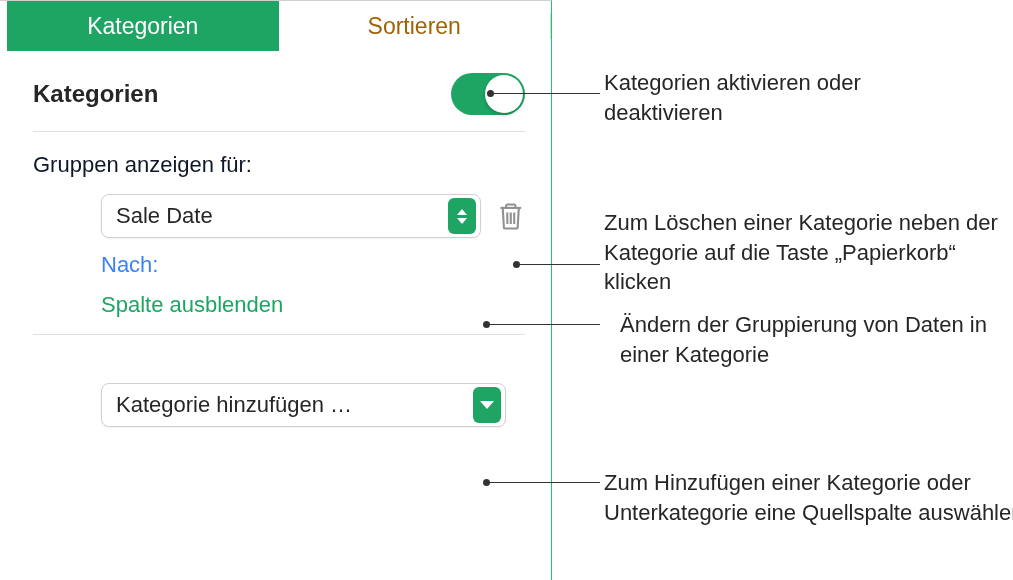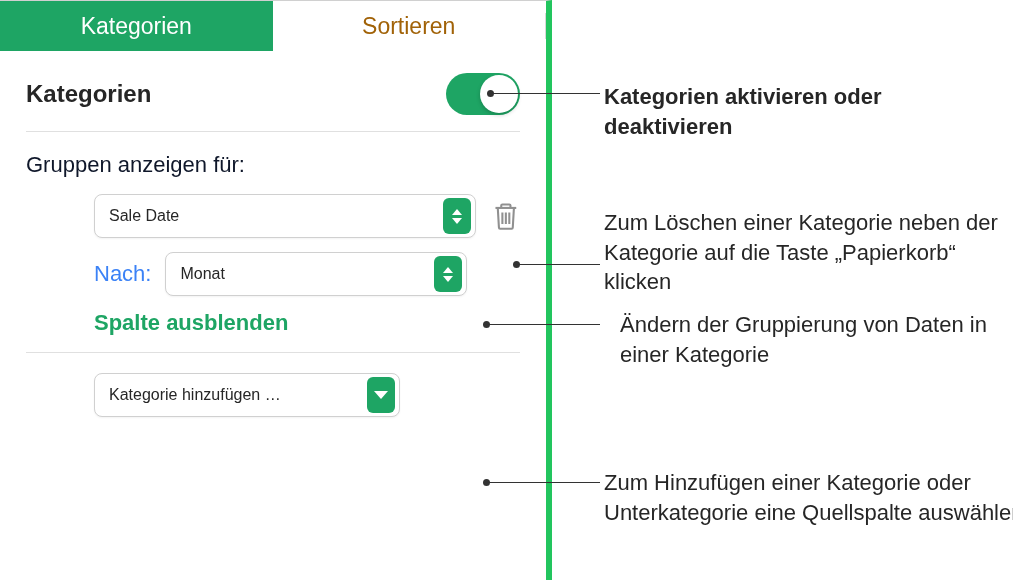--- a/index.html
+++ b/index.html
@@ -20,22 +20,23 @@
       display: flex;
       width: 100%;
       height: 100%;
     }
     
     .panel {
       width: 552px;
       height: 100%;
       background: #ffffff;
       border-top: 1px solid #d0d0d0;
-      border-right: 6px solid #22c55e;
-      position: relative;
+      border-right: 1px solid #22c55e;
+      position: relative;
+      padding-left: 7px;
     }
     
     .tabs {
       display: flex;
       height: 50px;
       background: #ffffff;
     }
     
     .tab {
       flex: 1;
@@ -141,26 +142,27 @@
     .dropdown-main {
       width: 386px;
       margin-left: 68px;
     }
     
     .dropdown-nach {
       width: 302px;
     }
     
     .dropdown-add {
-      width: 306px;
+      width: 405px;
       margin-left: 68px;
+      margin-top: 28px;
     }
     
     .dropdown-text {
-      font-size: 16px;
+      font-size: 22px;
       color: #262626;
     }
     
     .dropdown-button {
       width: 28px;
       height: 36px;
       background: #1ea564;
       border-radius: 6px;
       display: flex;
       flex-direction: column;
@@ -203,21 +205,20 @@
       height: 30px;
       cursor: pointer;
     }
     
     .link-text {
       font-size: 22px;
       color: #1ea564;
       margin-left: 68px;
       cursor: pointer;
       margin-top: 6px;
-      font-weight: bold;
     }
     
     .add-section {
       padding: 20px 26px;
     }
     
     .annotations {
       flex: 1;
       position: relative;
       padding-left: 30px;
@@ -284,48 +285,41 @@
             <path d="M3 6h18"></path>
             <path d="M8 6V4a1 1 0 011-1h6a1 1 0 011 1v2"></path>
             <path d="M5 6l1 17a1 1 0 001 1h10a1 1 0 001-1l1-17"></path>
             <path d="M9 10v10M12 10v10M15 10v10"></path>
           </svg>
         </div>
       </div>
 
       <div class="dropdown-row">
         <span class="dropdown-label">Nach:</span>
-        <div class="dropdown dropdown-nach">
-          <span class="dropdown-text">Monat</span>
-          <div class="dropdown-button">
-            <div class="arrow-up"></div>
-            <div class="arrow-down"></div>
-          </div>
-        </div>
       </div>
 
       <div class="link-text">Spalte ausblenden</div>
     </div>
 
     <div class="divider"></div>
 
     <div class="add-section">
       <div class="dropdown dropdown-add">
         <span class="dropdown-text">Kategorie hinzufügen …</span>
         <div class="dropdown-button single">
           <div class="arrow-down-single"></div>
         </div>
       </div>
     </div>
 
   </div>
 
   <div class="annotations">
     <div class="leader-line" style="left:-62px; top:93px; width:110px;"></div>
-    <div class="annotation" style="left:52px; top:82px; width:380px;font-weight:bold;">Kategorien aktivieren oder deaktivieren</div>
+    <div class="annotation" style="left:52px; top:68px; width:380px;">Kategorien aktivieren oder deaktivieren</div>
 
     <div class="leader-line" style="left:-36px; top:264px; width:84px;"></div>
     <div class="annotation" style="left:52px; top:208px; width:400px;">Zum Löschen einer Kategorie neben der Kategorie auf die Taste „Papierkorb“ klicken</div>
 
     <div class="leader-line" style="left:-66px; top:324px; width:114px;"></div>
     <div class="annotation" style="left:52px; top:310px; width:400px;margin-left:16px;">Ändern der Gruppierung von Daten in einer Kategorie</div>
 
     <div class="leader-line" style="left:-66px; top:482px; width:114px;"></div>
     <div class="annotation" style="left:52px; top:468px; width:420px;">Zum Hinzufügen einer Kategorie oder Unterkategorie eine Quellspalte auswählen</div>
   </div>

